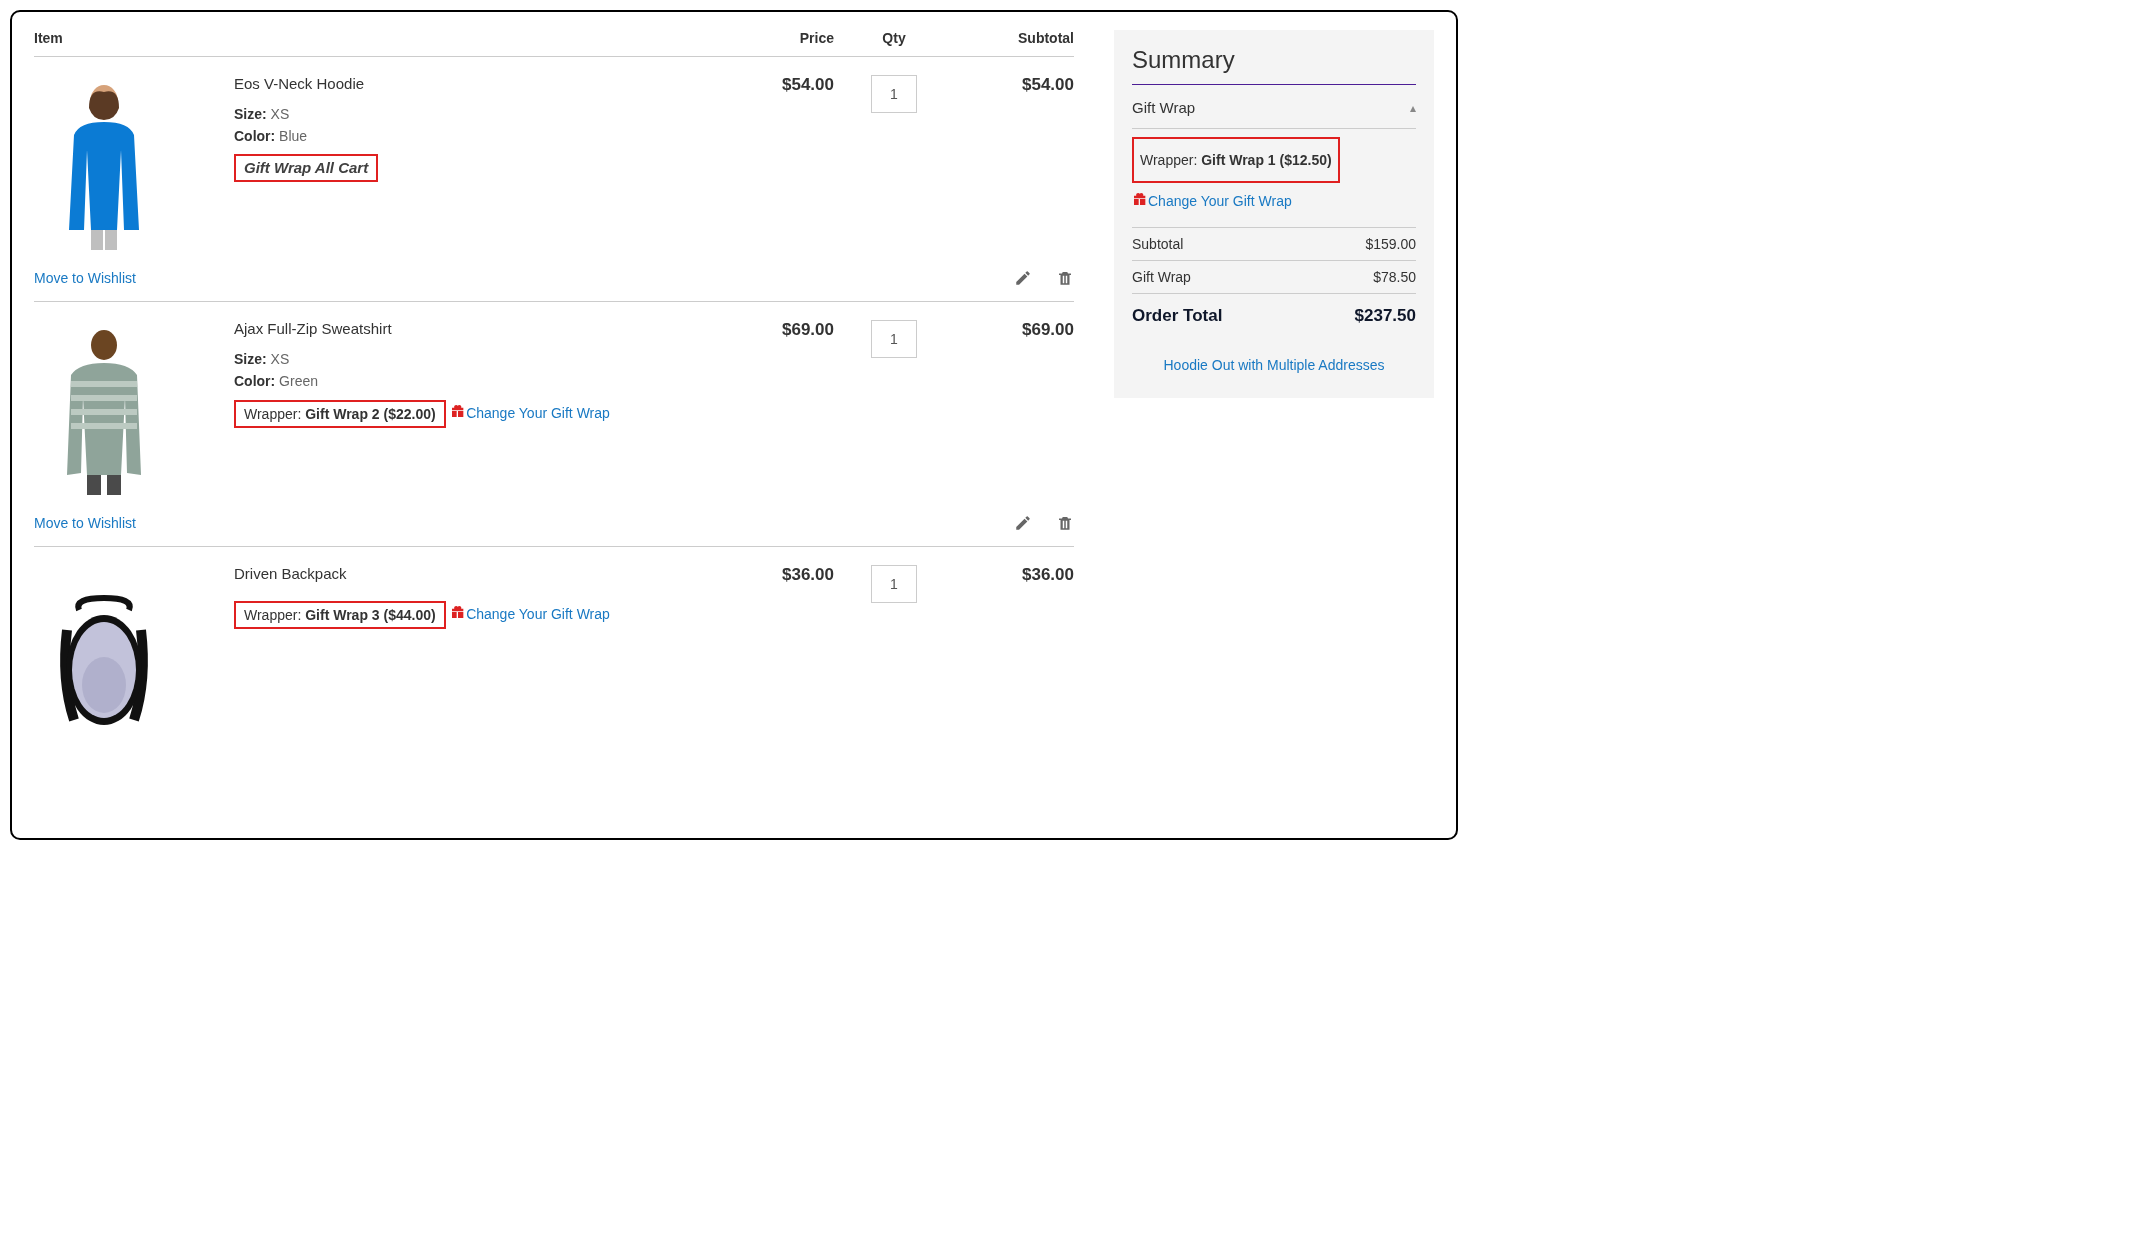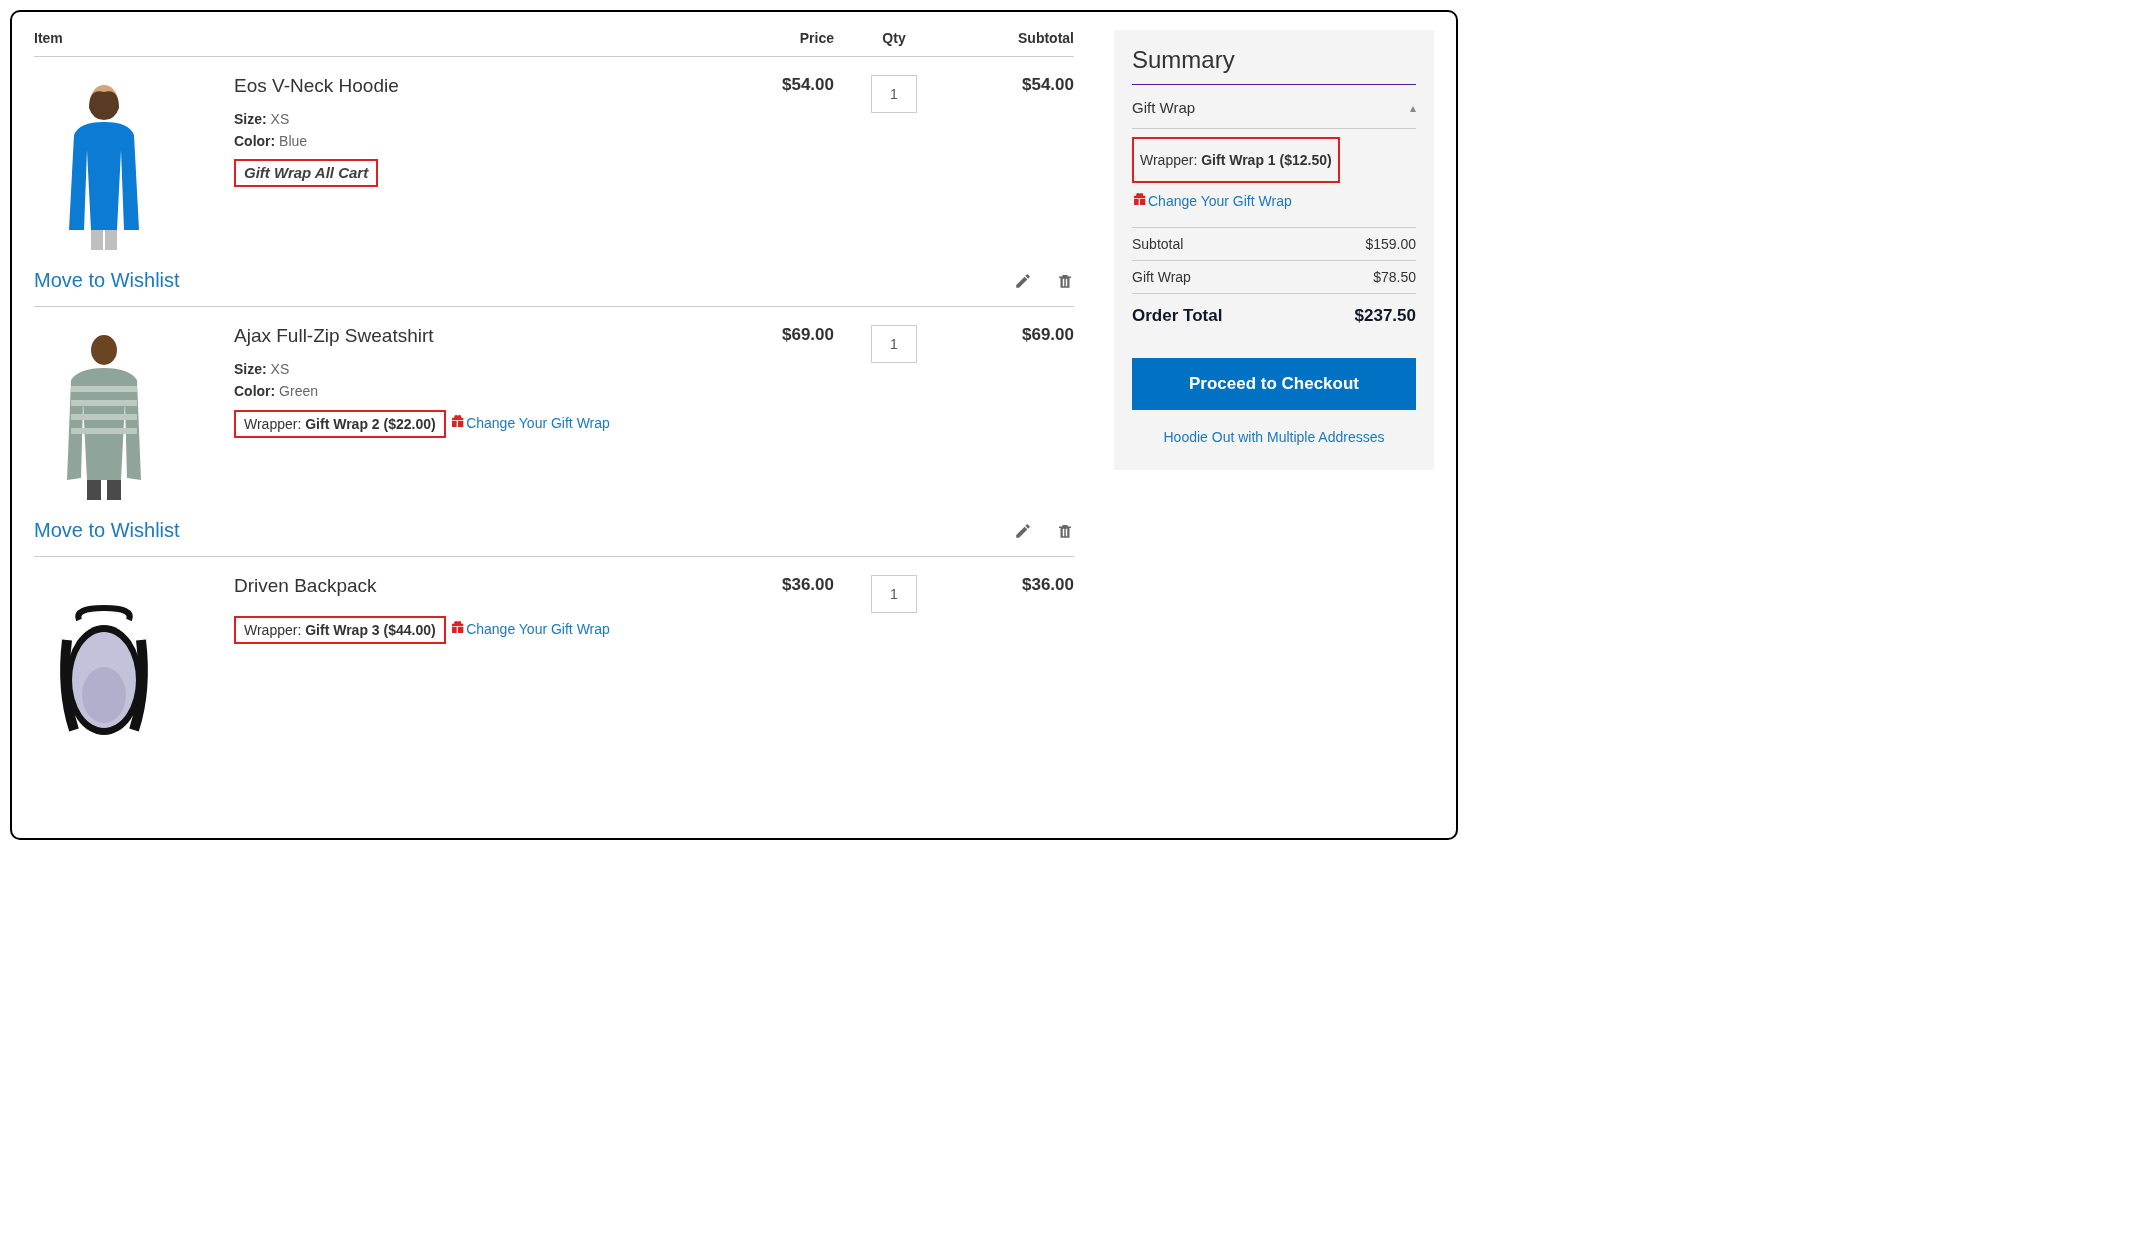--- a/index.html
+++ b/index.html
@@ -40,21 +40,21 @@
   grid-template-columns: 200px 1fr 120px 120px 120px;
   padding-top: 18px;
 }
 .thumb {
   width: 140px; height: 180px;
   display: flex; align-items: center; justify-content: center;
   position: relative;
 }
 .thumb svg { width: 110px; height: 170px; }
 .item-main { padding-right: 20px; }
-.item-name { font-size: 19px; color: #333; margin-bottom: 14px; }
+.item-name { font-size: 15px; color: #333; margin-bottom: 14px; }
 .attr-line { font-size: 14px; margin-bottom: 6px; }
 .attr-label { font-weight: 700; }
 .attr-val { color: #666; }
 .redbox {
   display: inline-block;
   border: 2px solid #e02020;
   padding: 3px 8px;
   margin-top: 4px;
 }
 .gw-allcart { font-weight: 700; font-style: italic; font-size: 15px; color: #404040;}
@@ -70,21 +70,21 @@
 .price-cell, .sub-cell { text-align: right; font-size: 17px; font-weight: 700; color: #333; }
 .qty-cell { text-align: center; }
 .qty-input {
   width: 46px; height: 38px; border: 1px solid #ccc; text-align: center;
   font-size: 14px; color: #555;
 }
 .item-actions {
   display: flex; justify-content: space-between; align-items: center;
   padding: 14px 0 14px 0;
 }
-.wish-link { color: #1979c3; text-decoration: none; font-size: 20px; }
+.wish-link { color: #1979c3; text-decoration: none; font-size: 14px; }
 .action-icons { display: flex; gap: 24px; }
 .icon-btn { width: 18px; height: 18px; color: #666; cursor: pointer; }
 
 .summary-box {
   background: #f4f4f4; padding: 16px 18px 24px;
 }
 .summary-title {
   font-size: 24px; font-weight: 300; color: #333;
   border-bottom: 1px solid #4c1d95; padding-bottom: 10px; margin-bottom: 2px;
 }
@@ -301,20 +301,19 @@
         <div class="tot-line">
           <span>Gift Wrap</span>
           <span>$78.50</span>
         </div>
         <div class="tot-order">
           <span>Order Total</span>
           <span>$237.50</span>
         </div>
       </div>
 
-      <button class="checkout-btn">Proceed to Checkout</button>
       <div class="multi-addr">
         <a href="#">Hoodie Out with Multiple Addresses</a>
       </div>
     </div>
   </div>
 
 </div>
 
 </body></html>

